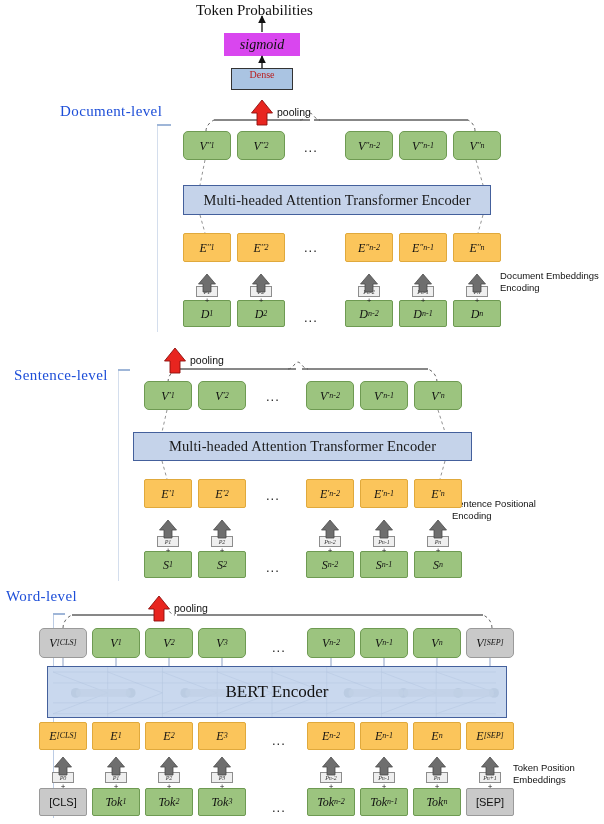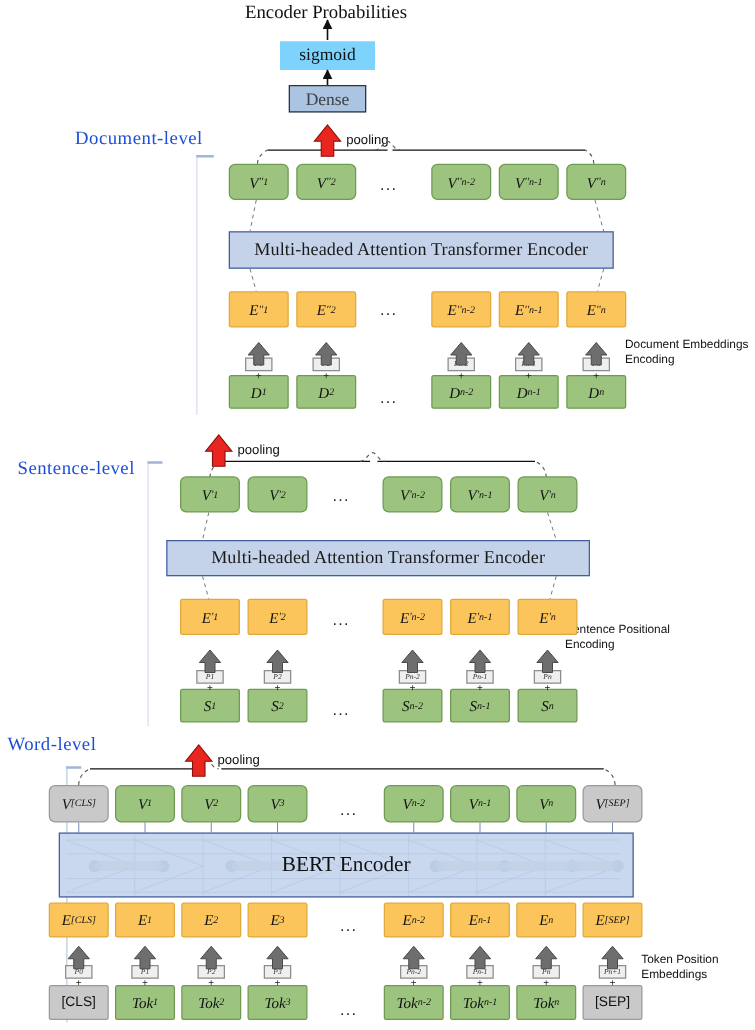--- a/index.html
+++ b/index.html
@@ -38,29 +38,30 @@
     position:absolute;box-sizing:border-box;
     background:#C9D8EE;border:1px solid #44609C;
     display:flex;align-items:center;justify-content:center;
     font-family:"Liberation Serif",serif;font-size:17px;color:#111;
     overflow:hidden;
   }
   .bert-label{position:relative;z-index:3;}
   .bert-mesh{position:absolute;inset:0;z-index:1;opacity:.55;}
   
   .sigmoid{
-    position:absolute;background:#7dd3fc;
+    position:absolute;background:#d946ef;
     display:flex;align-items:center;justify-content:center;
     font-family:"Liberation Serif",serif;font-size:14px;color:#111;
     box-sizing:border-box;
+    font-style:italic;
   }
   .dense{
     position:absolute;background:#AAC4E2;border:1px solid #333;
-    display:flex;align-items:flex-end;justify-content:center;
-    font-family:"Liberation Serif",serif;font-size:14px;color:#404040;
+    display:flex;align-items:flex-start;justify-content:center;
+    font-family:"Liberation Serif",serif;font-size:10px;color:#b91c1c;
     box-sizing:border-box;
   }
   .toptext{
     position:absolute;font-family:"Liberation Serif",serif;
     font-size:15px;color:#111;white-space:nowrap;
   }
   
   .levellabel{
     position:absolute;font-family:"Liberation Serif",serif;
     font-size:15px;color:#1d4ed8;white-space:nowrap;letter-spacing:.4px;
@@ -197,21 +198,21 @@
   <use href="#garrow" transform="translate(63,764)"></use>
   <use href="#garrow" transform="translate(116,764)"></use>
   <use href="#garrow" transform="translate(169,764)"></use>
   <use href="#garrow" transform="translate(222,764)"></use>
   <use href="#garrow" transform="translate(331,764)"></use>
   <use href="#garrow" transform="translate(384,764)"></use>
   <use href="#garrow" transform="translate(437,764)"></use>
   <use href="#garrow" transform="translate(490,764)"></use>
 </svg>
 
-<div class="toptext" style="left:196px;top:2px;">Encoder Probabilities</div>
+<div class="toptext" style="left:196px;top:2px;">Token Probabilities</div>
 
 <div class="sigmoid" style="left:224px;top:33px;width:76px;height:23px;">
   <span>sigmoid</span>
 </div>
 
 <div class="dense" style="left:231px;top:68px;width:62px;height:22px;">
   <span>Dense</span>
 </div>
 
 <div class="pooling" style="left:277px;top:106px;">pooling</div>

